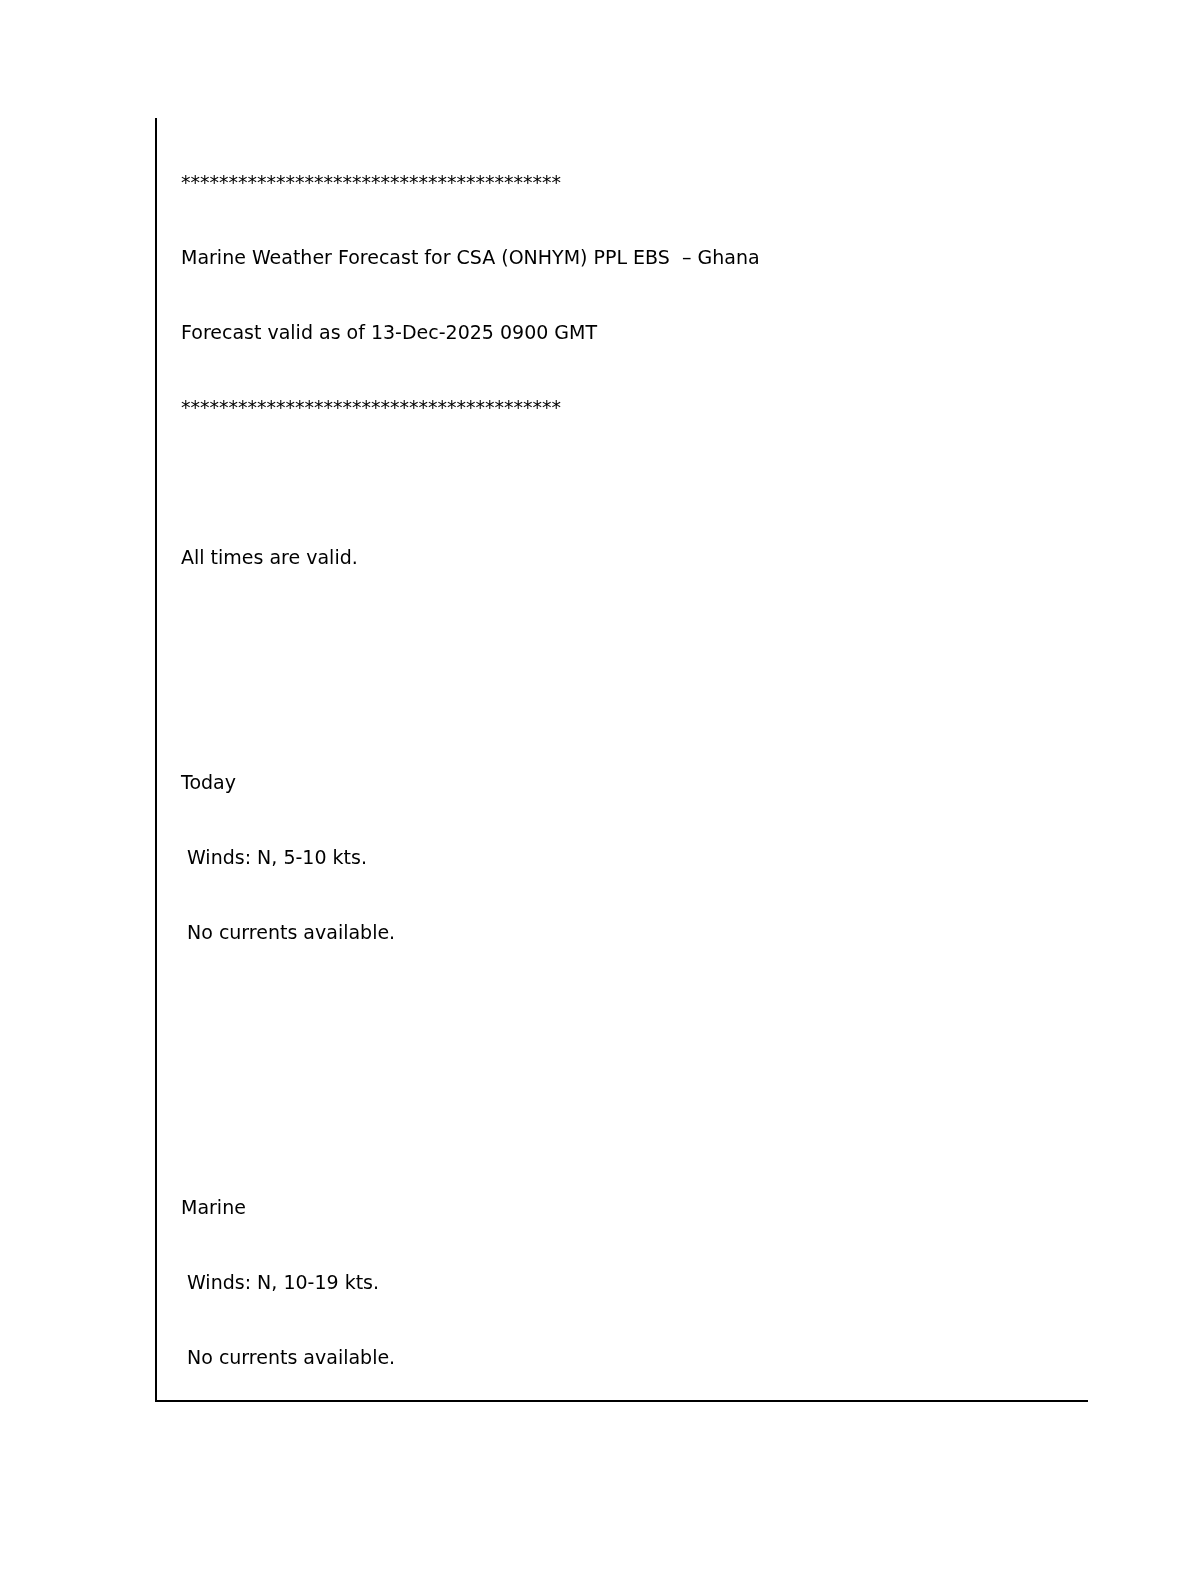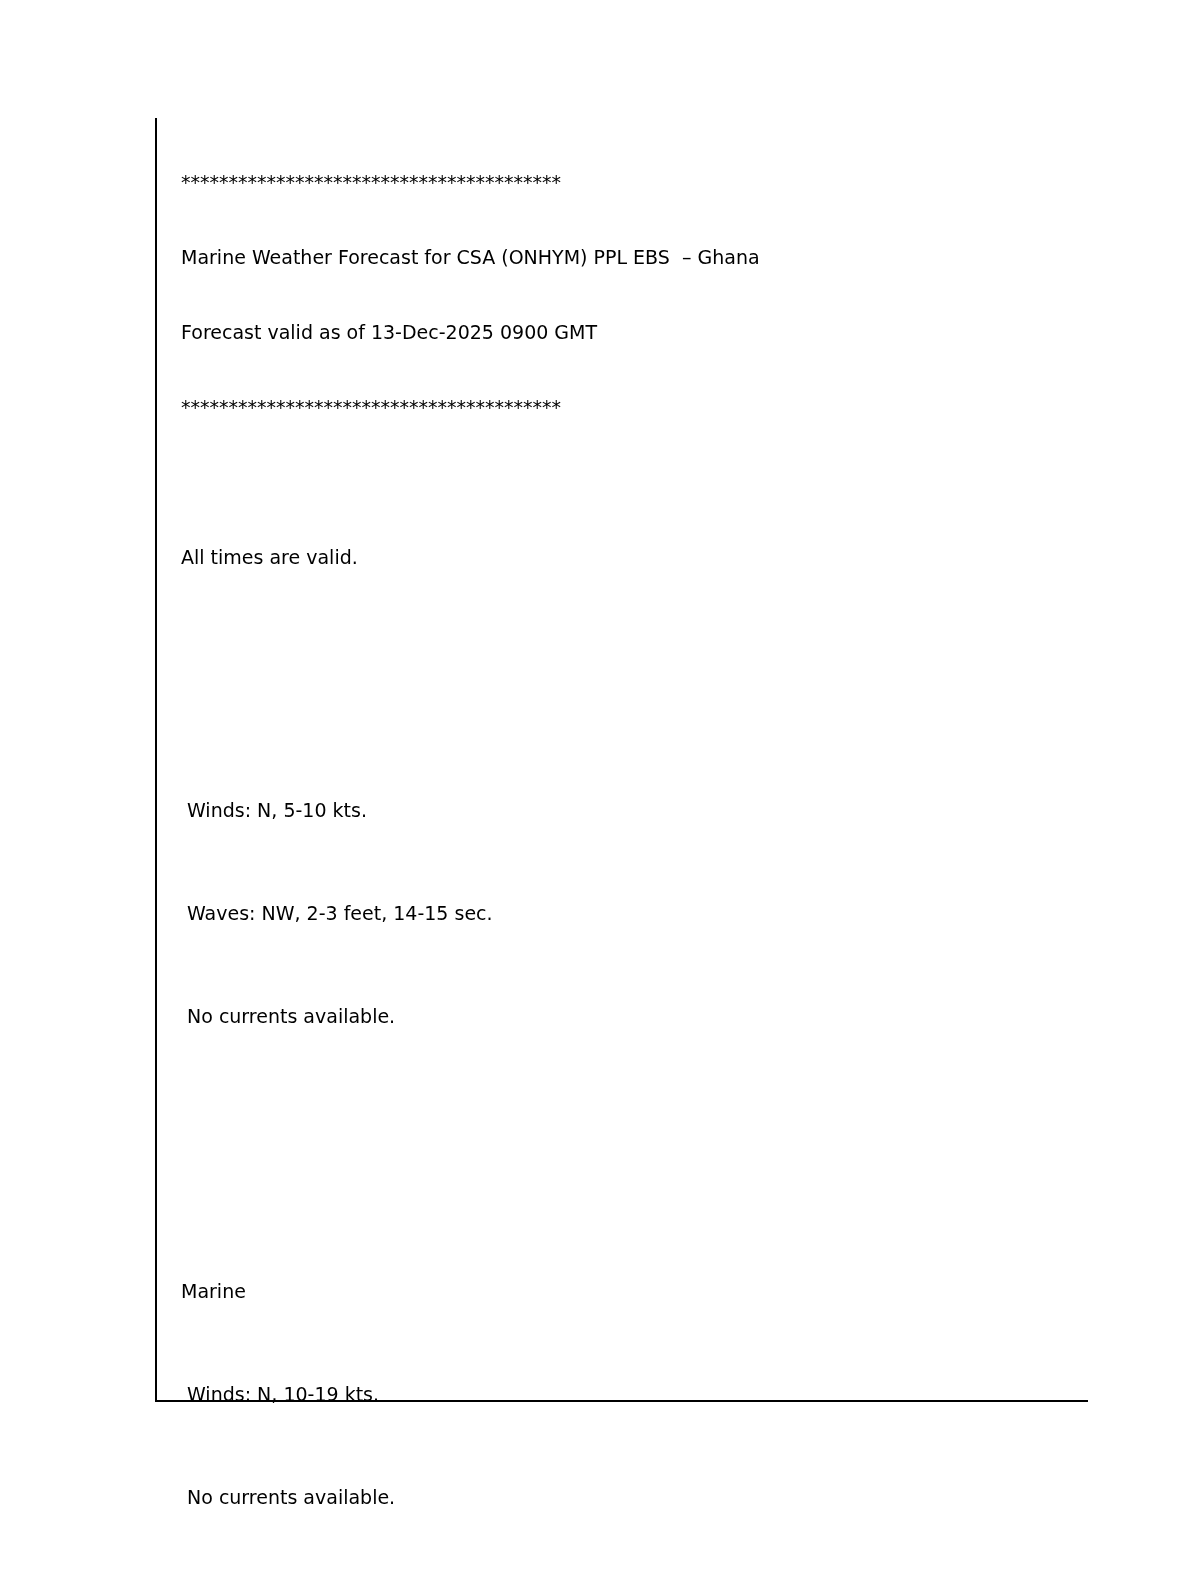--- a/index.html
+++ b/index.html
@@ -23,39 +23,39 @@
   }
   .text-col {
     position: absolute;
     left: 181px;
     top: 120px;
     font-size: 19px;
     line-height: 25px;
     white-space: pre;
   }
   .line { height: 25px; }
-  .indent { padding-left: 6px; margin-top: 28px; }
+  .indent { padding-left: 6px; }
 </style>
 </head>
 <body>
 
 <div class="frame"></div>
 
 <div class="text-col">
   <div class="line">****************************************</div>
   <div class="line">Marine Weather Forecast for CSA (ONHYM) PPL EBS  – Ghana</div>
   <div class="line">Forecast valid as of 13-Dec-2025 0900 GMT</div>
   <div class="line">****************************************</div>
   <div class="line blank"></div>
   <div class="line">All times are valid.</div>
   <div class="line blank"></div>
 
   <div class="section">
+    <div class="line">Today</div>
     <div class="line indent">Winds: N, 5-10 kts.</div>
-    <div class="line indent">Waves: NW, 2-3 feet, 14-15 sec.</div>
     <div class="line indent">No currents available.</div>
     <div class="line blank"></div>
   </div>
 
   <div class="section">
     <div class="line">Marine</div>
     <div class="line indent">Winds: N, 10-19 kts.</div>
     <div class="line indent">No currents available.</div>
     <div class="line blank"></div>
   </div>

